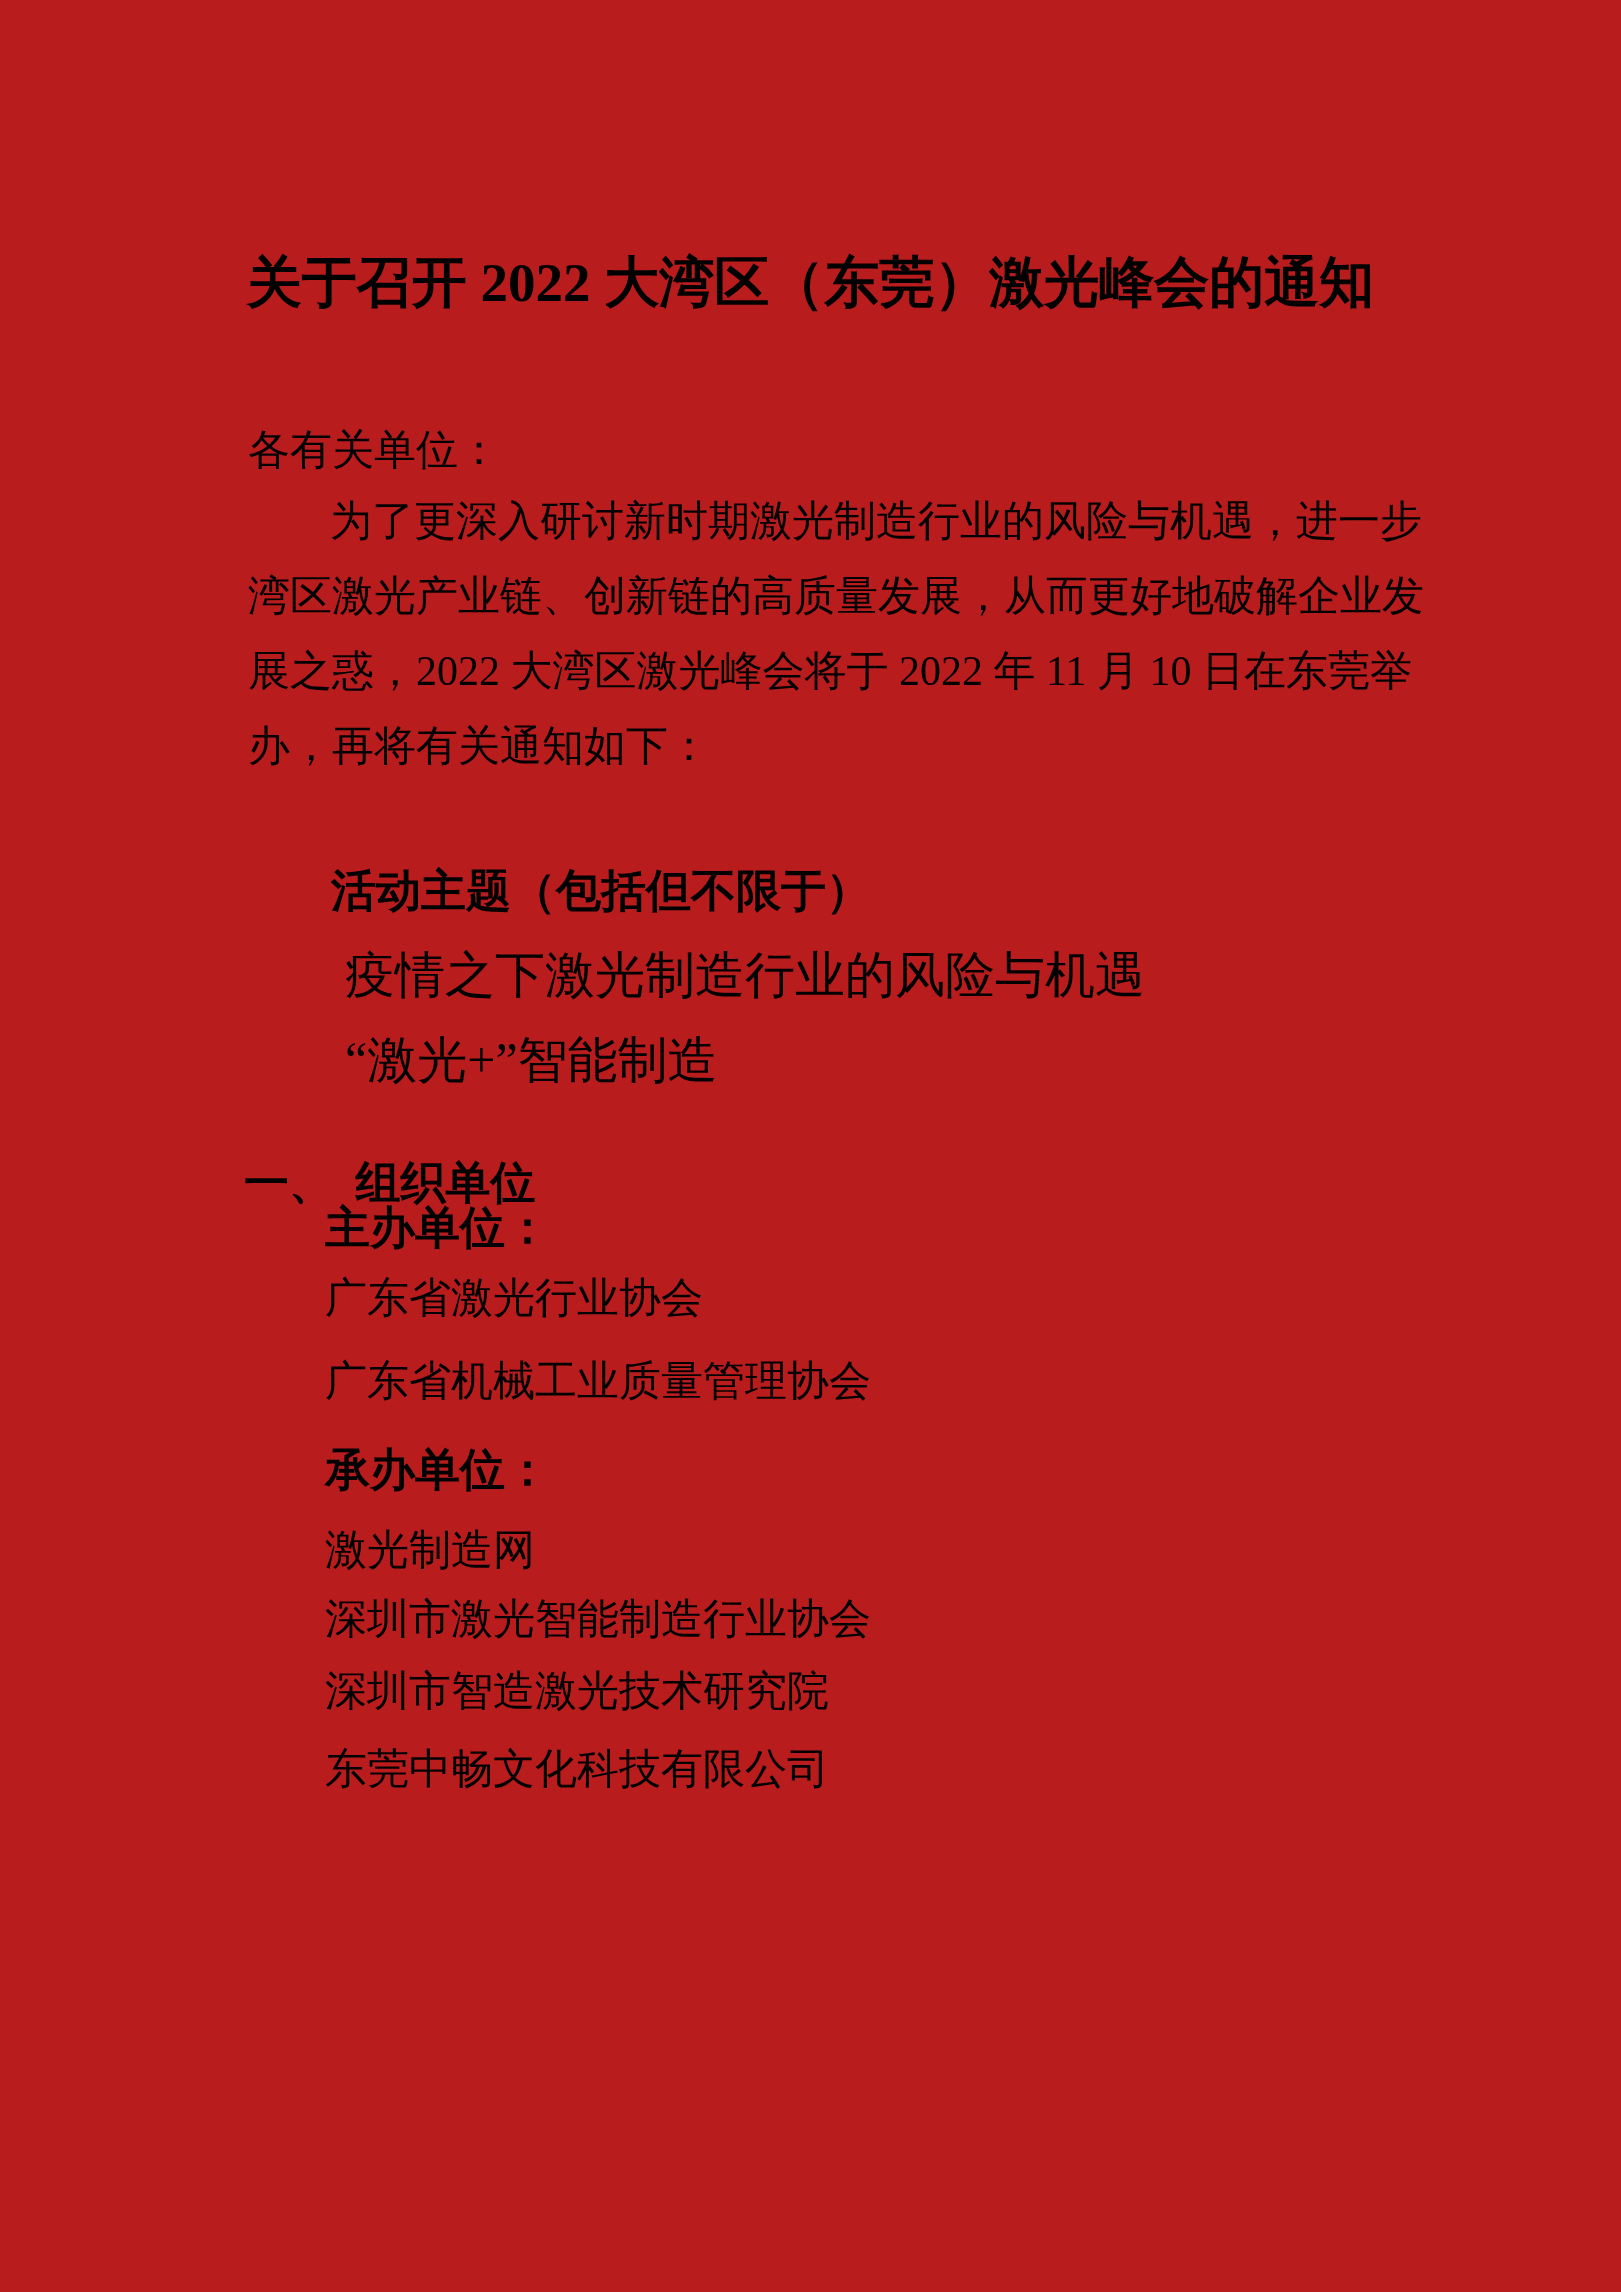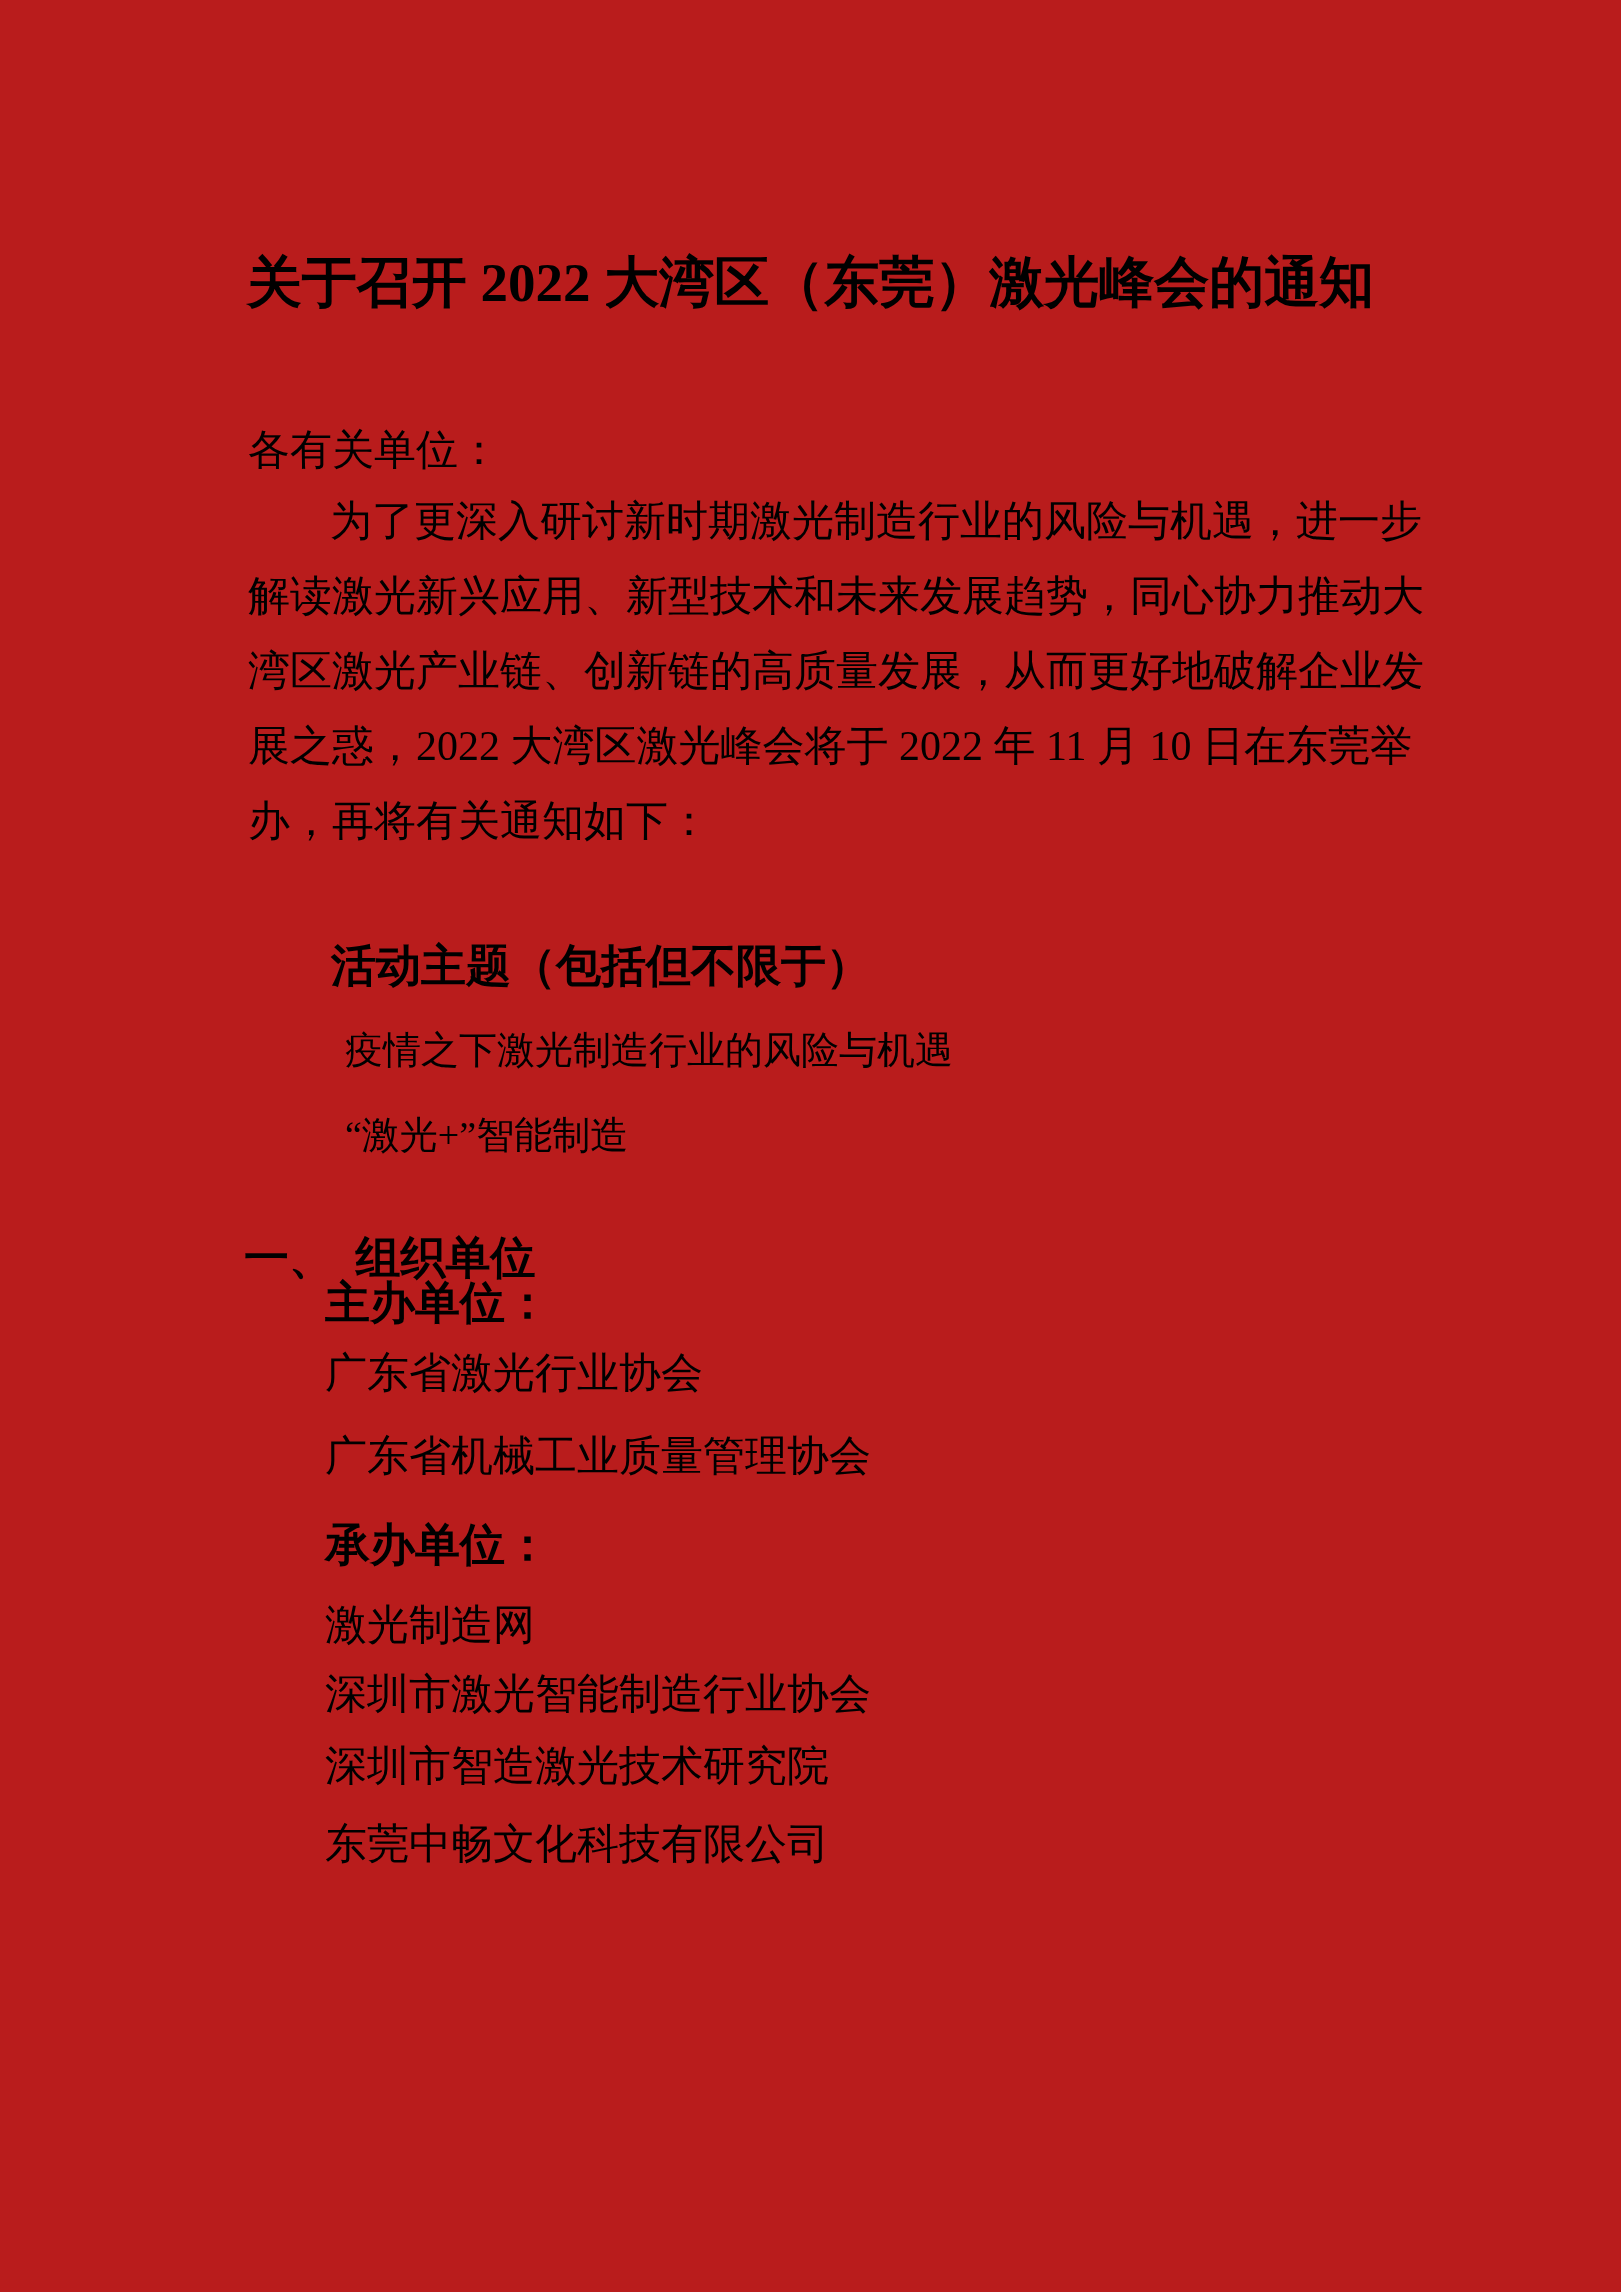--- a/index.html
+++ b/index.html
@@ -44,21 +44,21 @@
   .themes-heading {
     margin-top:85px;
     margin-left:331px;
     font-size:45px;
     line-height:45px;
     font-weight:700;
     white-space:nowrap;
   }
   .topic-line {
     margin-left:345px;
-    font-size:38px;
+    font-size:50px;
     line-height:85px;
     height:85px;
     white-space:nowrap;
   }
   .topic-line.first { margin-top:19.6px; }
   .section-heading {
     margin-top:58px;
     margin-left:244px;
     font-size:45px;
     line-height:45px;
@@ -93,21 +93,20 @@
 
 <div class="page">
 
   <div class="title-row">
     <div class="doc-title">关于召开 2022 大湾区（东莞）激光峰会的通知</div>
   </div>
 
   <div class="salutation">各有关单位：</div>
 
   <div class="intro-line first">为了更深入研讨新时期激光制造行业的风险与机遇，进一步</div>
-  <div class="intro-line">解读激光新兴应用、新型技术和未来发展趋势，同心协力推动大</div>
   <div class="intro-line">湾区激光产业链、创新链的高质量发展，从而更好地破解企业发</div>
   <div class="intro-line">展之惑，2022 大湾区激光峰会将于 2022 年 11 月 10 日在东莞举</div>
   <div class="intro-line">办，再将有关通知如下：</div>
 
   <div class="themes-heading">活动主题（包括但不限于）</div>
 
   <div class="topic-line first">疫情之下激光制造行业的风险与机遇</div>
   <div class="topic-line">“激光+”智能制造</div>
 
   <div class="section-heading">

